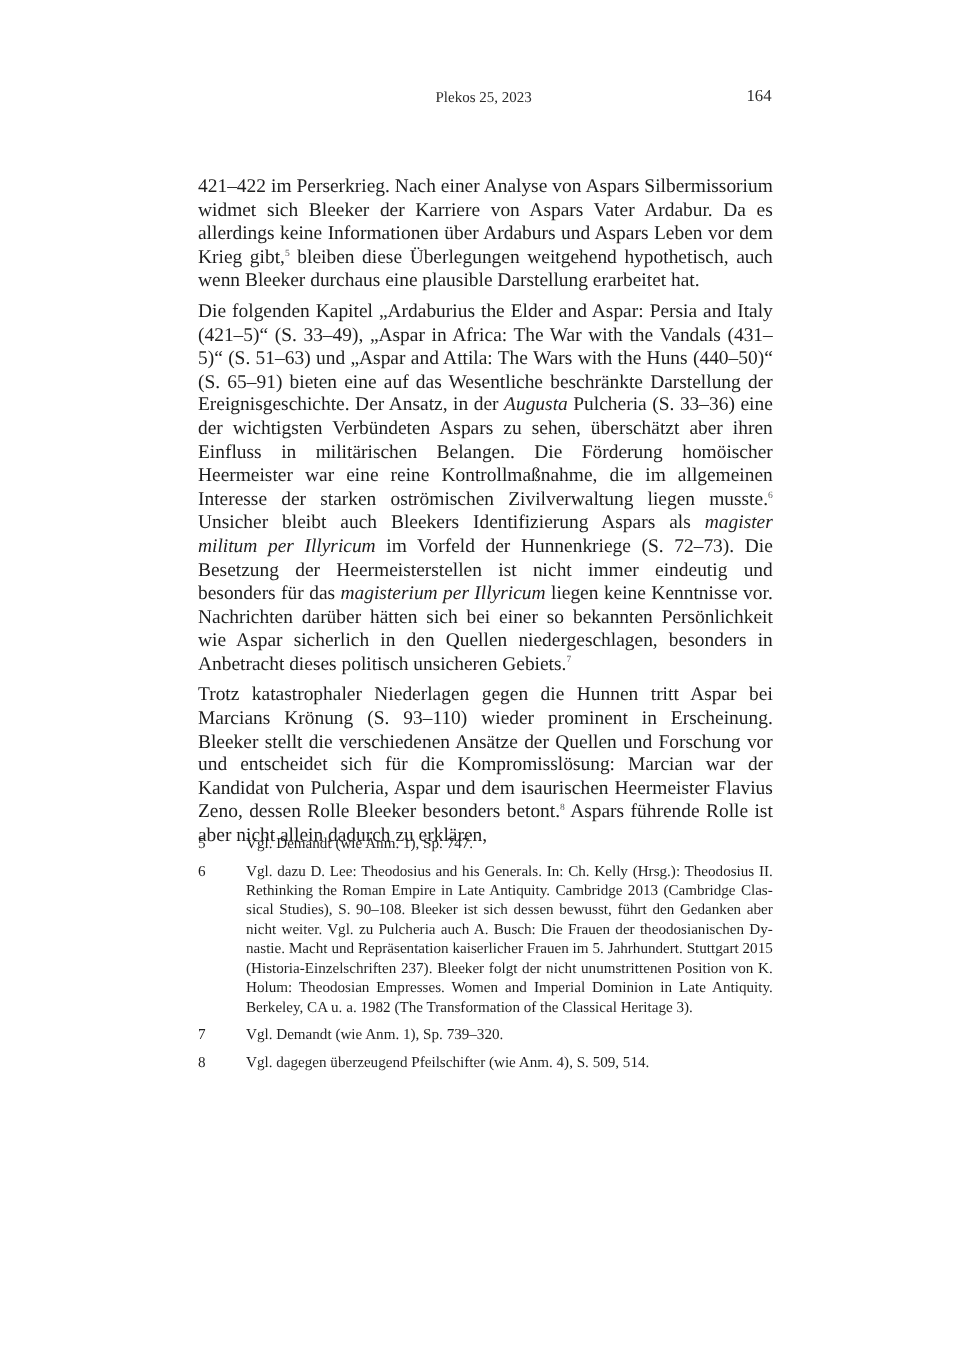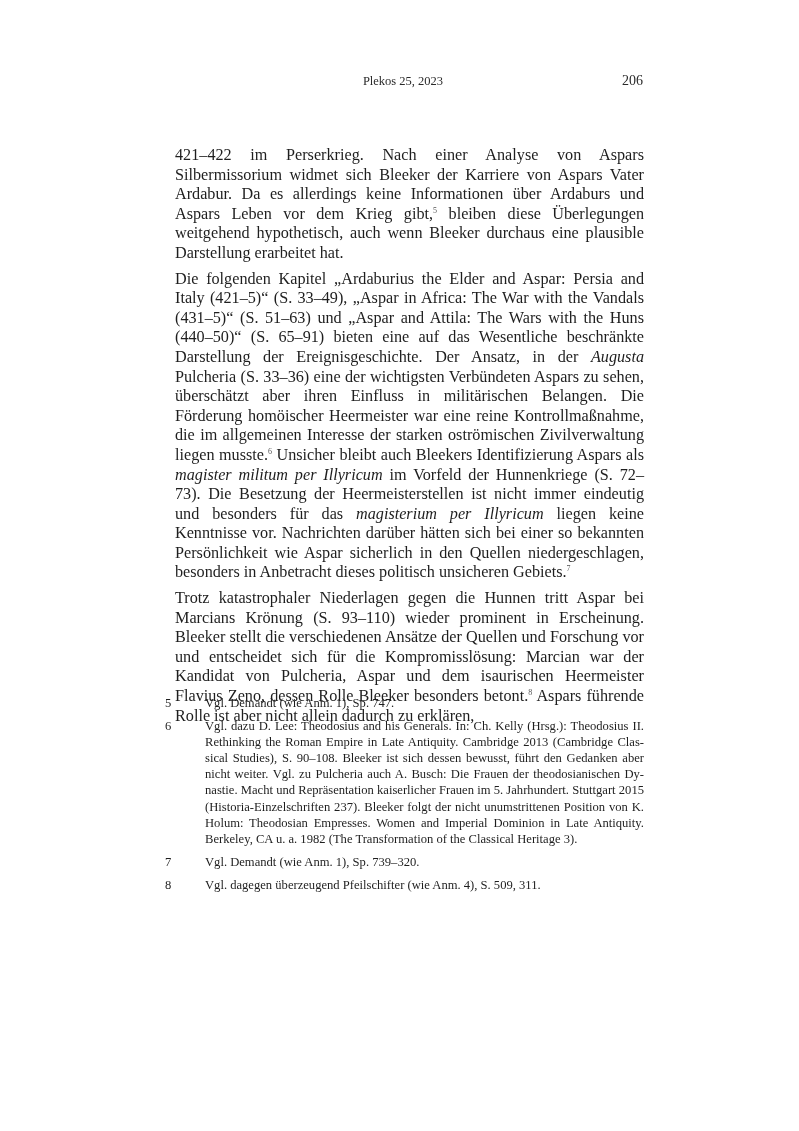--- a/index.html
+++ b/index.html
@@ -47,21 +47,21 @@
       position: absolute;
       left: 163px;
       top: 146px;
       width: 481px;
       font-size: 16.2px;
       line-height: 19.6px;
       text-align: justify;
       hyphens: manual;
     }
     .body-text p {
-      margin: 0 0 6px 12px;
+      margin: 0 0 6px 2px;
     }
     .body-text sup, .footnotes sup {
       font-size: 8px;
       vertical-align: 6px;
       line-height: 0;
       color: #555;
     }
     .body-text em, .footnotes em {
       font-style: italic;
     }
@@ -87,21 +87,21 @@
       text-align: justify;
     }
   </style>
 </head>
 <body>
 
 <div class="page">
 
   <div class="running-head">
     <span class="journal">Plekos 25, 2023</span>
-    <span class="page-number">206</span>
+    <span class="page-number">164</span>
   </div>
 
   <div class="body-text">
     <p>
       <span>421–422 im Perserkrieg. Nach einer Analyse von Aspars Silbermissorium widmet sich Bleeker der Karriere von Aspars Vater Ardabur. Da es allerdings keine Informationen über Ardaburs und Aspars Leben vor dem Krieg gibt,</span><sup>5</sup><span> bleiben diese Überlegungen weitgehend hypothetisch, auch wenn Bleeker durchaus eine plausible Darstellung erarbeitet hat.</span>
     </p>
     <p>
       <span>Die folgenden Kapitel „Ardaburius the Elder and Aspar: Persia and Italy (421–5)“ (S. 33–49), „Aspar in Africa: The War with the Vandals (431–5)“ (S. 51–63) und „Aspar and Attila: The Wars with the Huns (440–50)“ (S. 65–91) bieten eine auf das Wesentliche beschränkte Darstellung der Ereignisge­schichte. Der Ansatz, in der </span><em>Augusta</em><span> Pulcheria (S. 33–36) eine der wichtigs­ten Verbündeten Aspars zu sehen, überschätzt aber ihren Einfluss in militä­rischen Belangen. Die Förderung homöischer Heermeister war eine reine Kontrollmaßnahme, die im allgemeinen Interesse der starken oströmischen Zivilverwaltung liegen musste.</span><sup>6</sup><span> Unsicher bleibt auch Bleekers Identifizie­rung Aspars als </span><em>magister militum per Illyricum</em><span> im Vorfeld der Hunnenkriege (S. 72–73). Die Besetzung der Heermeisterstellen ist nicht immer eindeutig und besonders für das </span><em>magisterium per Illyricum</em><span> liegen keine Kenntnisse vor. Nachrichten darüber hätten sich bei einer so bekannten Persönlichkeit wie Aspar sicherlich in den Quellen niedergeschlagen, besonders in Anbetracht dieses politisch unsicheren Gebiets.</span><sup>7</sup>
     </p>
     <p>
@@ -117,17 +117,17 @@
     <div class="fn">
       <span class="fn-num">6</span>
       <span class="fn-text">Vgl. dazu D. Lee: Theodosius and his Generals. In: Ch. Kelly (Hrsg.): Theodosius II. Rethinking the Roman Empire in Late Antiquity. Cambridge 2013 (Cambridge Clas­sical Studies), S. 90–108. Bleeker ist sich dessen bewusst, führt den Gedanken aber nicht weiter. Vgl. zu Pulcheria auch A. Busch: Die Frauen der theodosianischen Dy­nastie. Macht und Repräsentation kaiserlicher Frauen im 5. Jahrhundert. Stuttgart 2015 (Historia-Einzelschriften 237). Bleeker folgt der nicht unumstrittenen Position von K. Holum: Theodosian Empresses. Women and Imperial Dominion in Late Antiquity. Berkeley, CA u. a. 1982 (The Transformation of the Classical Heritage 3).</span>
     </div>
     <div class="fn">
       <span class="fn-num">7</span>
       <span class="fn-text">Vgl. Demandt (wie Anm. 1), Sp. 739–320.</span>
     </div>
     <div class="fn">
       <span class="fn-num">8</span>
-      <span class="fn-text">Vgl. dagegen überzeugend Pfeilschifter (wie Anm. 4), S. 509, 311.</span>
+      <span class="fn-text">Vgl. dagegen überzeugend Pfeilschifter (wie Anm. 4), S. 509, 514.</span>
     </div>
   </div>
 
 </div>
 
 </body></html>

